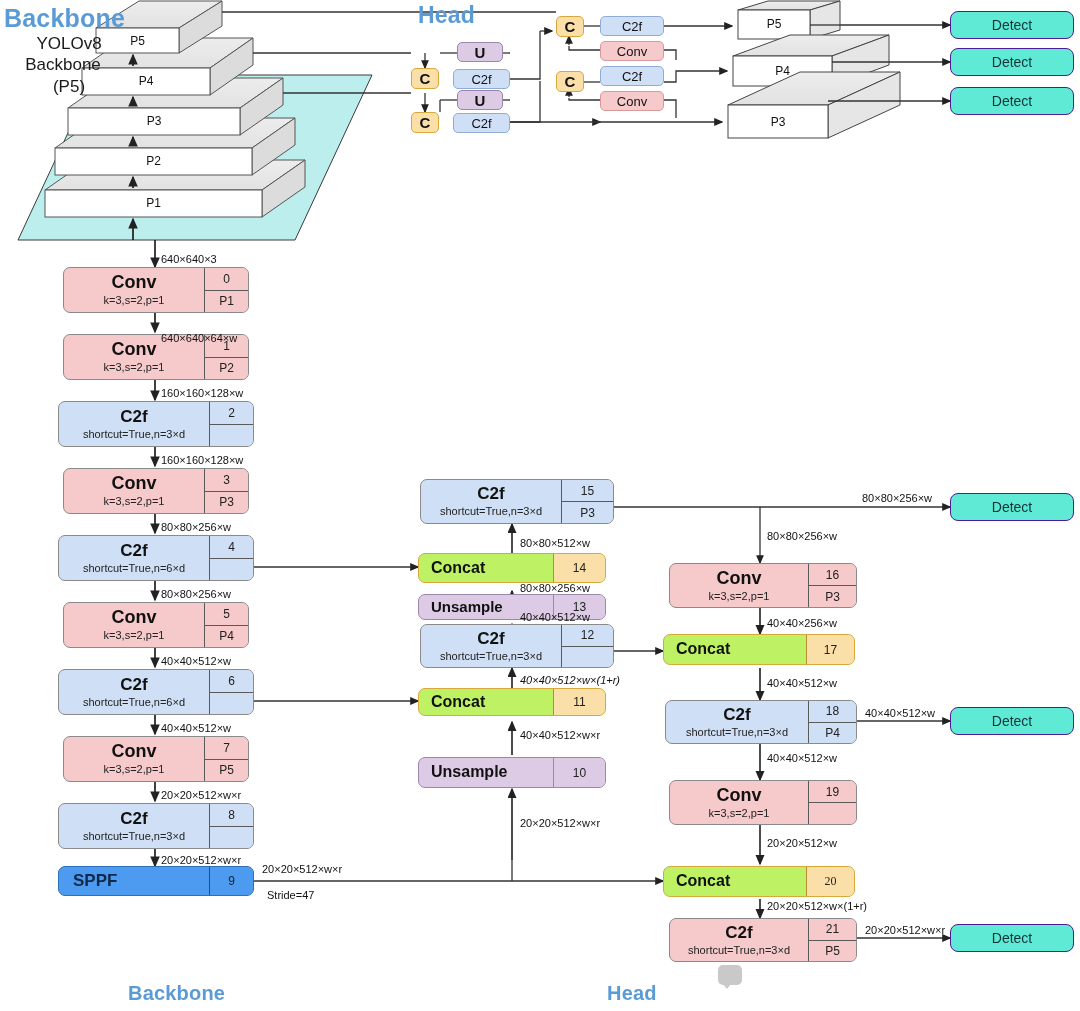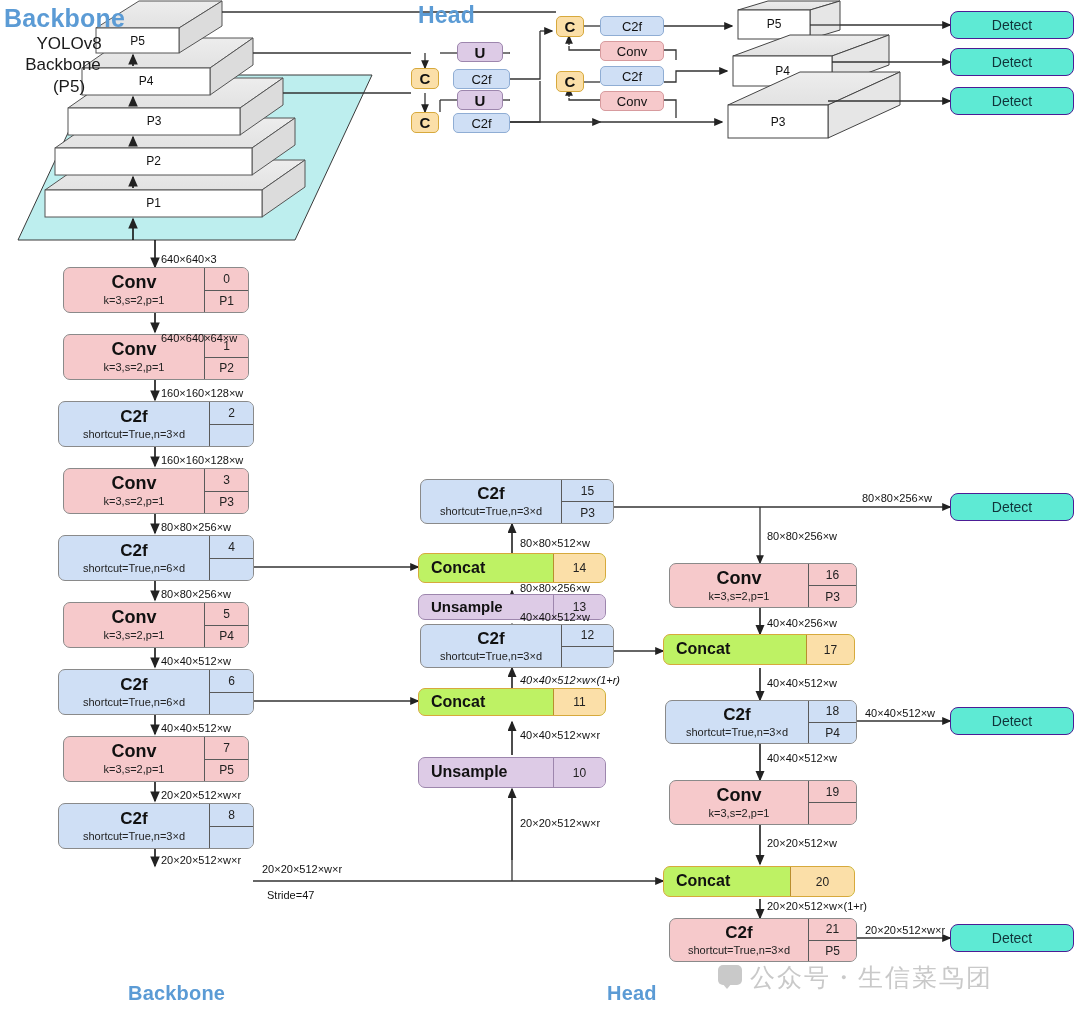--- a/index.html
+++ b/index.html
@@ -491,20 +491,28 @@
     <div class="body">
       <div class="title" style="font-size:17px;">C2f</div>
       <div class="sub">shortcut=True,n=3×d</div>
     </div>
     <div class="idxcol" style="width:44px;">
       <div class="idx">8</div>
       <div class="idx bottom"></div>
     </div>
   </div>
 
+  <div class="node c-sppf single" style="left:58px;top:866px;width:196px;height:30px;">
+    <div class="body" style="align-items:flex-start;padding-left:14px;">
+      <div class="title" style="font-size:17px;">SPPF</div>
+    </div>
+    <div class="idxcol" style="width:44px;">
+      <div class="idx">9</div>
+    </div>
+  </div>
 
   <div class="elab" style="left:161px;top:254px;">640×640×3</div>
   <div class="elab" style="left:161px;top:333px;">640×640×64×w</div>
   <div class="elab" style="left:161px;top:388px;">160×160×128×w</div>
   <div class="elab" style="left:161px;top:455px;">160×160×128×w</div>
   <div class="elab" style="left:161px;top:522px;">80×80×256×w</div>
   <div class="elab" style="left:161px;top:589px;">80×80×256×w</div>
   <div class="elab" style="left:161px;top:656px;">40×40×512×w</div>
   <div class="elab" style="left:161px;top:723px;">40×40×512×w</div>
   <div class="elab" style="left:161px;top:790px;">20×20×512×w×r</div>
@@ -617,21 +625,21 @@
     <div class="idxcol" style="width:48px;">
       <div class="idx">19</div>
       <div class="idx bottom"></div>
     </div>
   </div>
 
   <div class="node c-concat single" style="left:663px;top:866px;width:192px;height:31px;">
     <div class="body" style="align-items:flex-start;padding-left:12px;">
       <div class="title" style="font-size:16px;">Concat</div>
     </div>
-    <div class="idxcol" style="width:64px;">
+    <div class="idxcol" style="width:48px;font-family:Liberation Serif, serif;">
       <div class="idx">20</div>
     </div>
   </div>
 
   <div class="node c-conv" style="left:669px;top:918px;width:188px;height:44px;">
     <div class="body">
       <div class="title" style="font-size:17px;">C2f</div>
       <div class="sub">shortcut=True,n=3×d</div>
     </div>
     <div class="idxcol" style="width:48px;">
@@ -660,15 +668,14 @@
       <div class="title">Detect</div>
     </div>
   </div>
   <div class="node c-detect single" style="left:950px;top:924px;width:124px;height:28px;">
     <div class="body">
       <div class="title">Detect</div>
     </div>
   </div>
 
   <div class="wm-badge" style="left:718px;top:965px;"></div>
-  <div class="wm" style="left:750px;top:961px;">公众号・生信菜鸟团</div>
 
 </div>
 
 </body></html>

